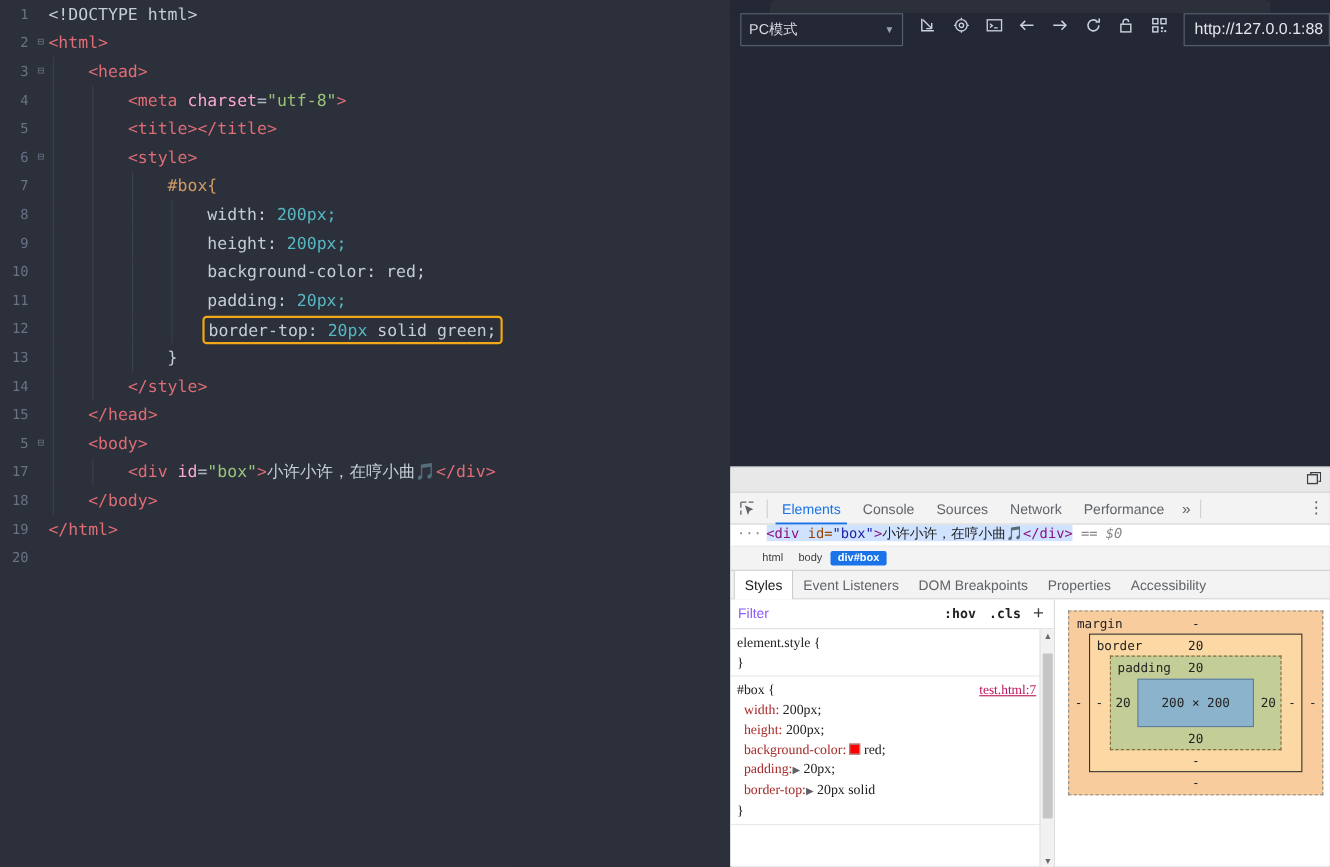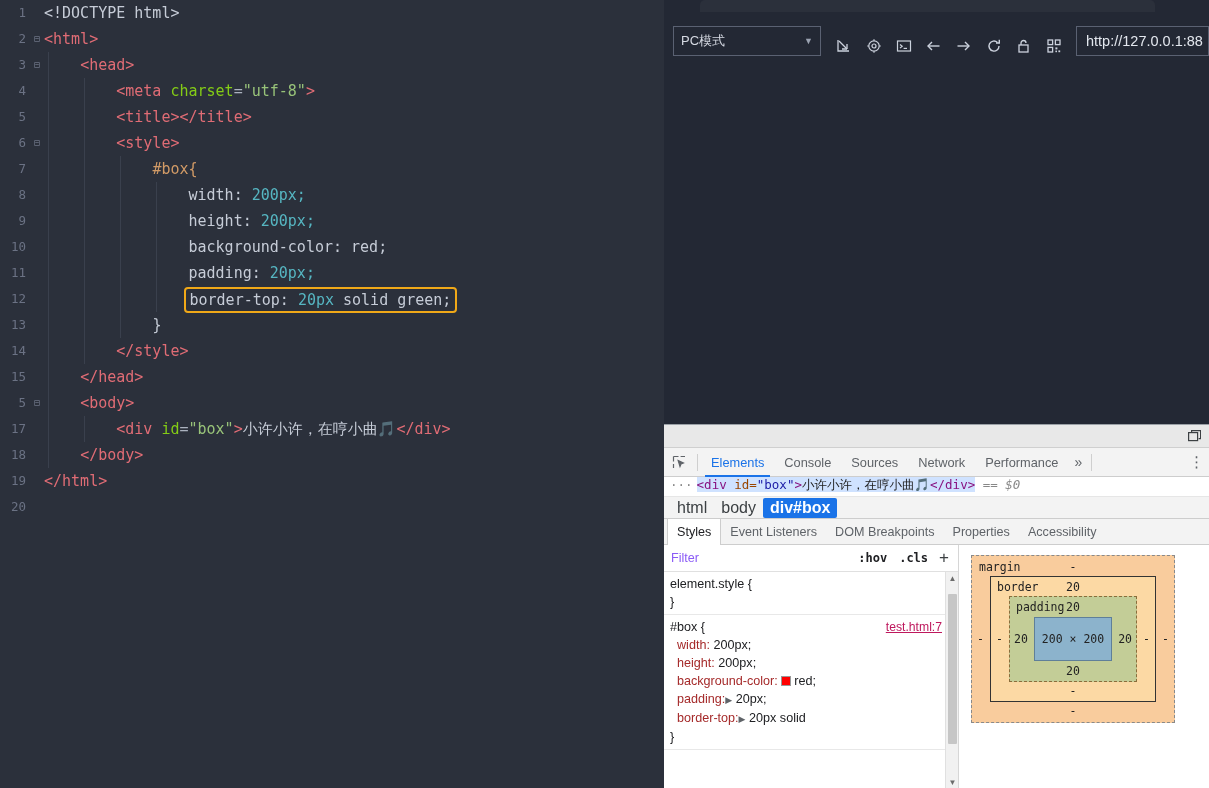--- a/index.html
+++ b/index.html
@@ -24,21 +24,21 @@
     display:inline-block; width:30px; text-align:right;
     color:#6b7284; font-size:12.5px; vertical-align:top;
     padding-right:4px;
   }
   .fold {
     display:inline-block; width:14px; text-align:center;
     color:#6b7284; font-size:10px; vertical-align:top;
   }
   .codetxt { display:inline-block; vertical-align:top; }
   .tag      { color:#e06c75; }
-  .attr     { color:#84cc16; }
+  .attr     { color:#f9a8d4; }
   .val      { color:#98c379; }
   .punct    { color:#abb2bf; }
   .plain    { color:#c6ccd7; }
   .sel      { color:#d19a66; }
   .prop     { color:#c6ccd7; }
   .num      { color:#56b6c2; }
   .txtcn    { color:#c6ccd7; }
   .indent-guide {
     position:absolute; top:0; width:1px; height:26px; background:#3a404d;
   }
@@ -58,21 +58,21 @@
     position:absolute; left:664px; top:0; width:545px; height:788px;
     background:#232834;
   }
   
   #tabstrip { position:absolute; left:0; top:0; width:545px; height:12px; background:#232834; }
   #tabstrip .tabsliver { position:absolute; left:36px; top:0; width:455px; height:12px; background:#2b303b; border-radius:5px 5px 0 0;}
 
   #toolbar {
     position:absolute; left:0; top:12px; width:545px; height:44px;
     background:#232834;
-    display:flex; align-items:flex-end;
+    display:flex; align-items:flex-start;
   }
   .devsel {
     margin-left:9px; width:148px; height:30px;
     background:#232834; border:1px solid #5a6172;
     display:flex; align-items:center; justify-content:space-between;
     padding:0 7px; color:#d6dae3; font-size:13px;
   }
   .devsel .caret { font-size:9px; color:#9aa2b1; }
   .tbicons { display:flex; align-items:center; margin-left:12px; gap:9px; }
   .tbicon {
@@ -128,22 +128,22 @@
   #dom-tree .ellipsis { color:#8a8a8a; padding:0 4px 0 6px; }
   #dom-tree .dtag { color:#881280; }
   #dom-tree .dattr { color:#994500; }
   #dom-tree .dval { color:#1a1aa6; }
   #dom-tree .dtext { color:#1d1d1d; }
   #dom-tree .dollar { color:#888; font-style:italic; }
   #dom-tree .selhl { background:#cfe2ff; }
 
   #breadcrumb {
     height:22px; background:#f3f3f3; display:flex; align-items:center;
-    font-size:16px; color:#3c4043; border-bottom:1px solid #cdcdcd;
-    padding-left:6px;
+    font-size:10px; color:#3c4043; border-bottom:1px solid #cdcdcd;
+    padding-left:22px;
   }
   .crumb { padding:1px 7px; border-radius:2px; }
   .crumb.active { background:#1a73e8; color:#fff; font-weight:bold; }
 
   #styles-tabs {
     height:26px; background:#f3f3f3; display:flex; align-items:center;
     border-bottom:1px solid #cdcdcd; padding-left:3px;
   }
   .st-tab { font-size:12.6px; color:#5f6368; padding:0 9px; height:26px; line-height:26px; }
   .st-tab.active { color:#202124; background:#fff; border-left:1px solid #cdcdcd; border-right:1px solid #cdcdcd; }
@@ -152,21 +152,21 @@
   #styles-left { width:295px; position:relative; border-right:1px solid #d6d6d6; background:#fff; }
   #filter-row {
     height:27px; display:flex; align-items:center; border-bottom:1px solid #e0e0e0;
     font-size:12.6px; color:#3c4043; padding:0 4px 0 7px;
   }
   #filter-row .fplaceholder { color:#8b5cf6; flex:1; }
   #filter-row .ftoggle { font-family:"DejaVu Sans Mono", monospace; font-size:12px; color:#202124; padding:0 6px; font-weight:bold;}
   #filter-row .fplus { font-size:17px; color:#3c4043; padding:0 5px; }
 
   .cssrule {
-    font-family:Liberation Sans, sans-serif; font-size:12.6px;
+    font-family:Liberation Serif, serif; font-size:12.6px;
     padding:3px 0 3px 6px; position:relative; color:#202124;
     border-bottom:1px solid #e8e8e8;
   }
   .cssrule .srcfile {
     position:absolute; right:16px; top:3px;
     color:#be185d; text-decoration:underline; font-size:12.2px;
   }
   .cssline { white-space:nowrap; line-height:18px; }
   .pname { color:#a52a2a; }
   .pval  { color:#202124; }
@@ -179,21 +179,21 @@
     border-left:1px solid #e0e0e0;
   }
   .vscroll .thumb { position:absolute; left:2px; top:22px; width:9px; height:150px; background:#c6c6c6; border-radius:1px;}
   .vscroll .arrow { position:absolute; left:0; width:13px; height:13px; text-align:center; font-size:8px; color:#6b6b6b; line-height:13px;}
   .vscroll .arrow.up { top:0; }
   .vscroll .arrow.dn { bottom:0; }
 
   
   #styles-right { flex:1; position:relative; background:#fff; }
   #boxmodel {
-    position:absolute; left:12px; top:10px; width:204px; height:168px;
+    position:absolute; left:12px; top:10px; width:232px; height:168px;
     background:#f9cc9d; border:1px dashed #8a8a8a;
     font-family:"DejaVu Sans Mono", monospace; font-size:11.5px; color:#222;
   }
   #boxmodel .lbl { position:absolute; font-size:11.5px; }
   .bm-margin-label { left:7px; top:4px; }
   .bm-border {
     position:absolute; left:18px; top:20px; right:18px; bottom:20px;
     background:#fcd9a4; border:1px solid #333;
   }
   .bm-border-label { left:6px; top:3px; }

